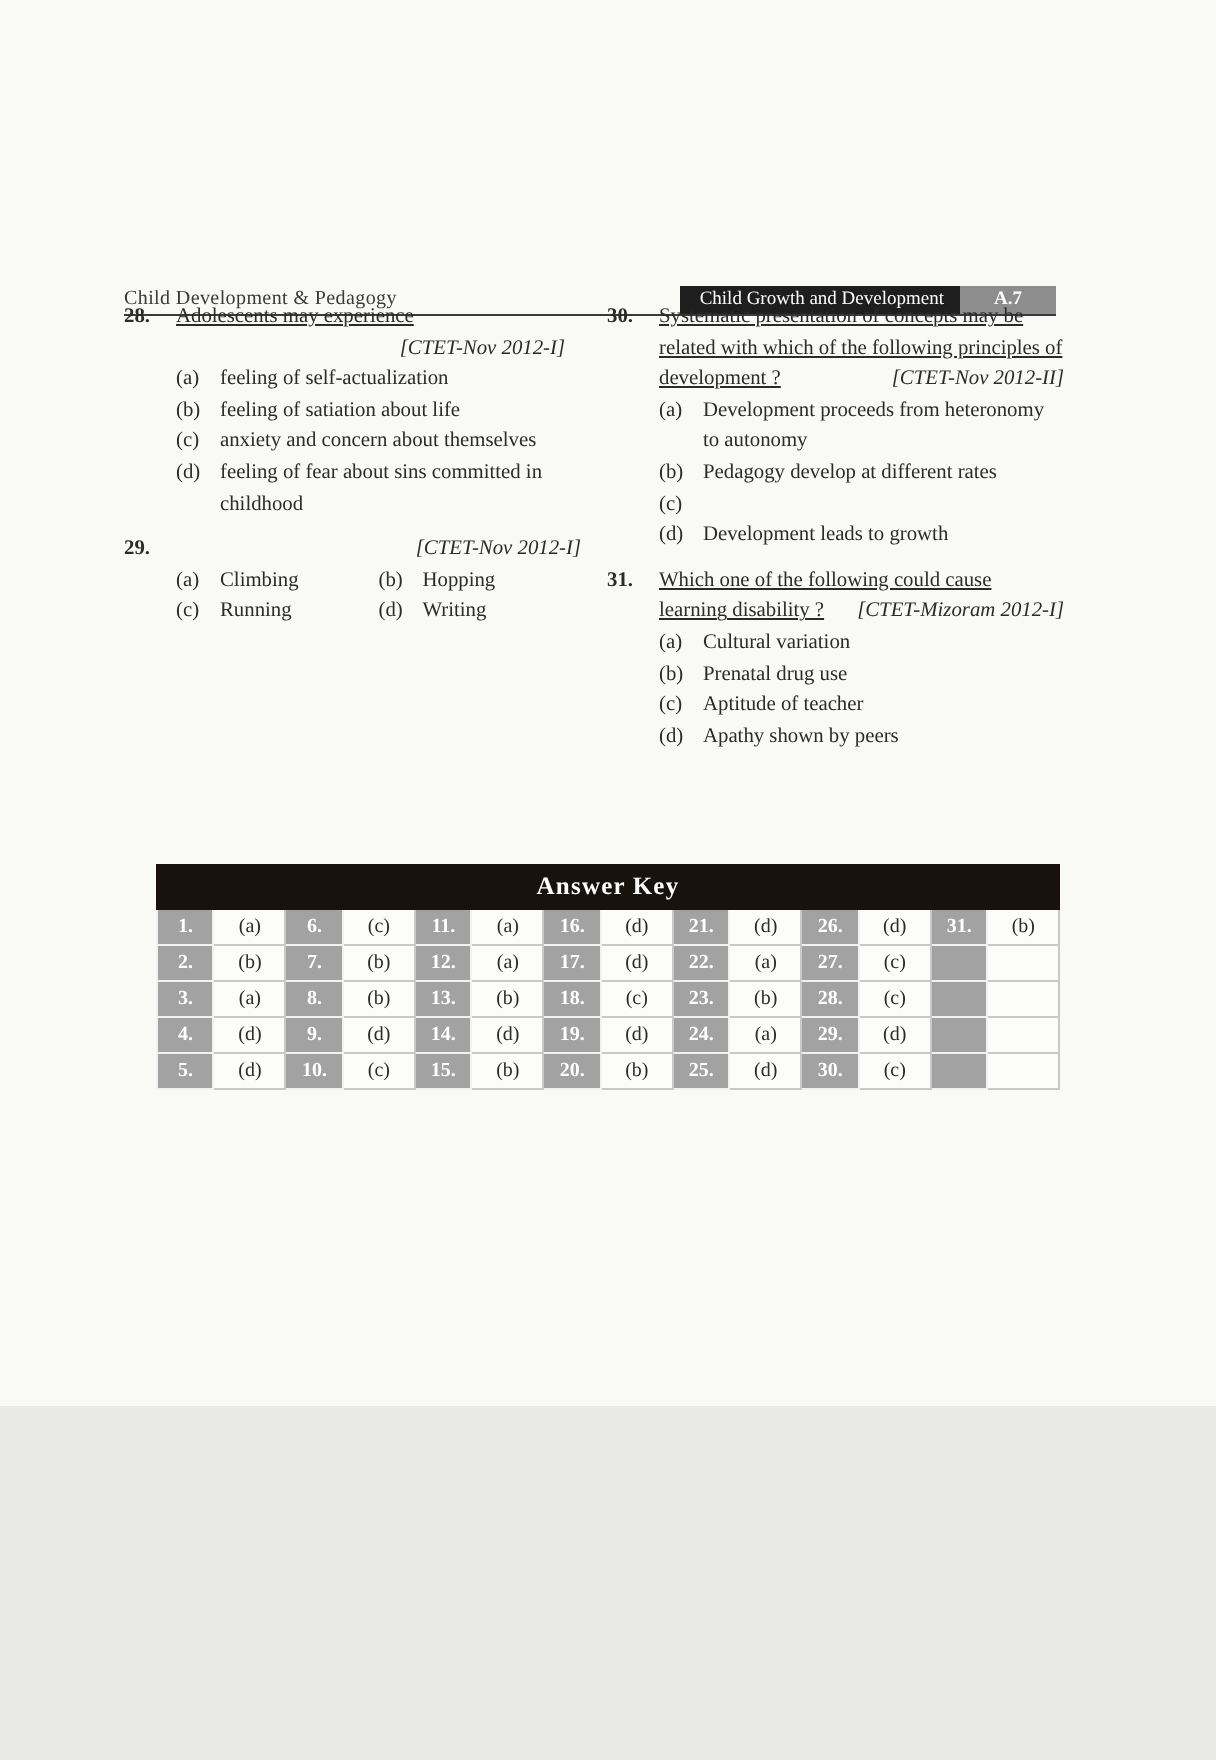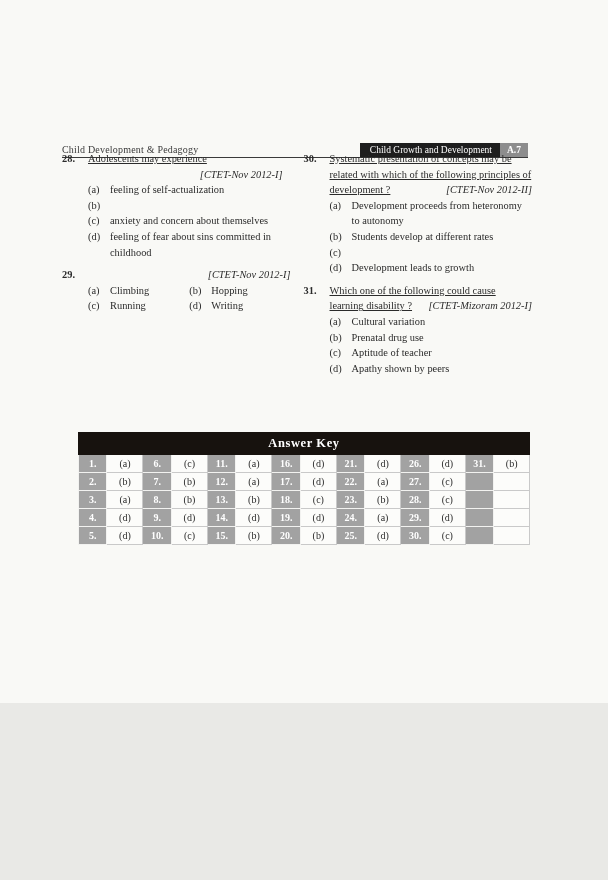--- a/index.html
+++ b/index.html
@@ -41,21 +41,21 @@
   }
   .header-right .hr-title {
     padding: 2px 6px 2px 10px;
     white-space: nowrap;
     align-self: center;
   }
   .page-badge {
     background: #8d8d8d;
     color: #fff;
     font-weight: bold;
-    padding: 2px 7px;
+    padding: 2px 17px;
     margin-left: 2px;
     display: flex;
     align-items: center;
   }
 
   
   .columns {
     position: absolute;
     top: 151px;
     left: 62px;
@@ -143,20 +143,21 @@
           <div class="q-body">Adolescents may experience</div>
         </div>
         <div class="q-cite-block">[CTET-Nov 2012-I]</div>
         <div class="options">
           <div class="option">
             <span class="opt-label">(a)</span>
             <span class="opt-text">feeling of self-actualization</span>
           </div>
           <div class="option">
             <span class="opt-label">(b)</span>
+            <span class="opt-text">feeling of satiation about life</span>
           </div>
           <div class="option">
             <span class="opt-label">(c)</span>
             <span class="opt-text">anxiety and concern about themselves</span>
           </div>
           <div class="option">
             <span class="opt-label">(d)</span>
             <span class="opt-text">feeling of fear about sins committed in childhood</span>
           </div>
         </div>
@@ -201,21 +202,21 @@
             <span class="q-cite">[CTET-Nov 2012-II]</span>
           </div>
         </div>
         <div class="options">
           <div class="option">
             <span class="opt-label">(a)</span>
             <span class="opt-text">Development proceeds from heteronomy to autonomy</span>
           </div>
           <div class="option">
             <span class="opt-label">(b)</span>
-            <span class="opt-text">Students develop at different rates</span>
+            <span class="opt-text">Pedagogy develop at different rates</span>
           </div>
           <div class="option">
             <span class="opt-label">(c)</span>
           </div>
           <div class="option">
             <span class="opt-label">(d)</span>
             <span class="opt-text">Development leads to growth</span>
           </div>
         </div>
       </div>

